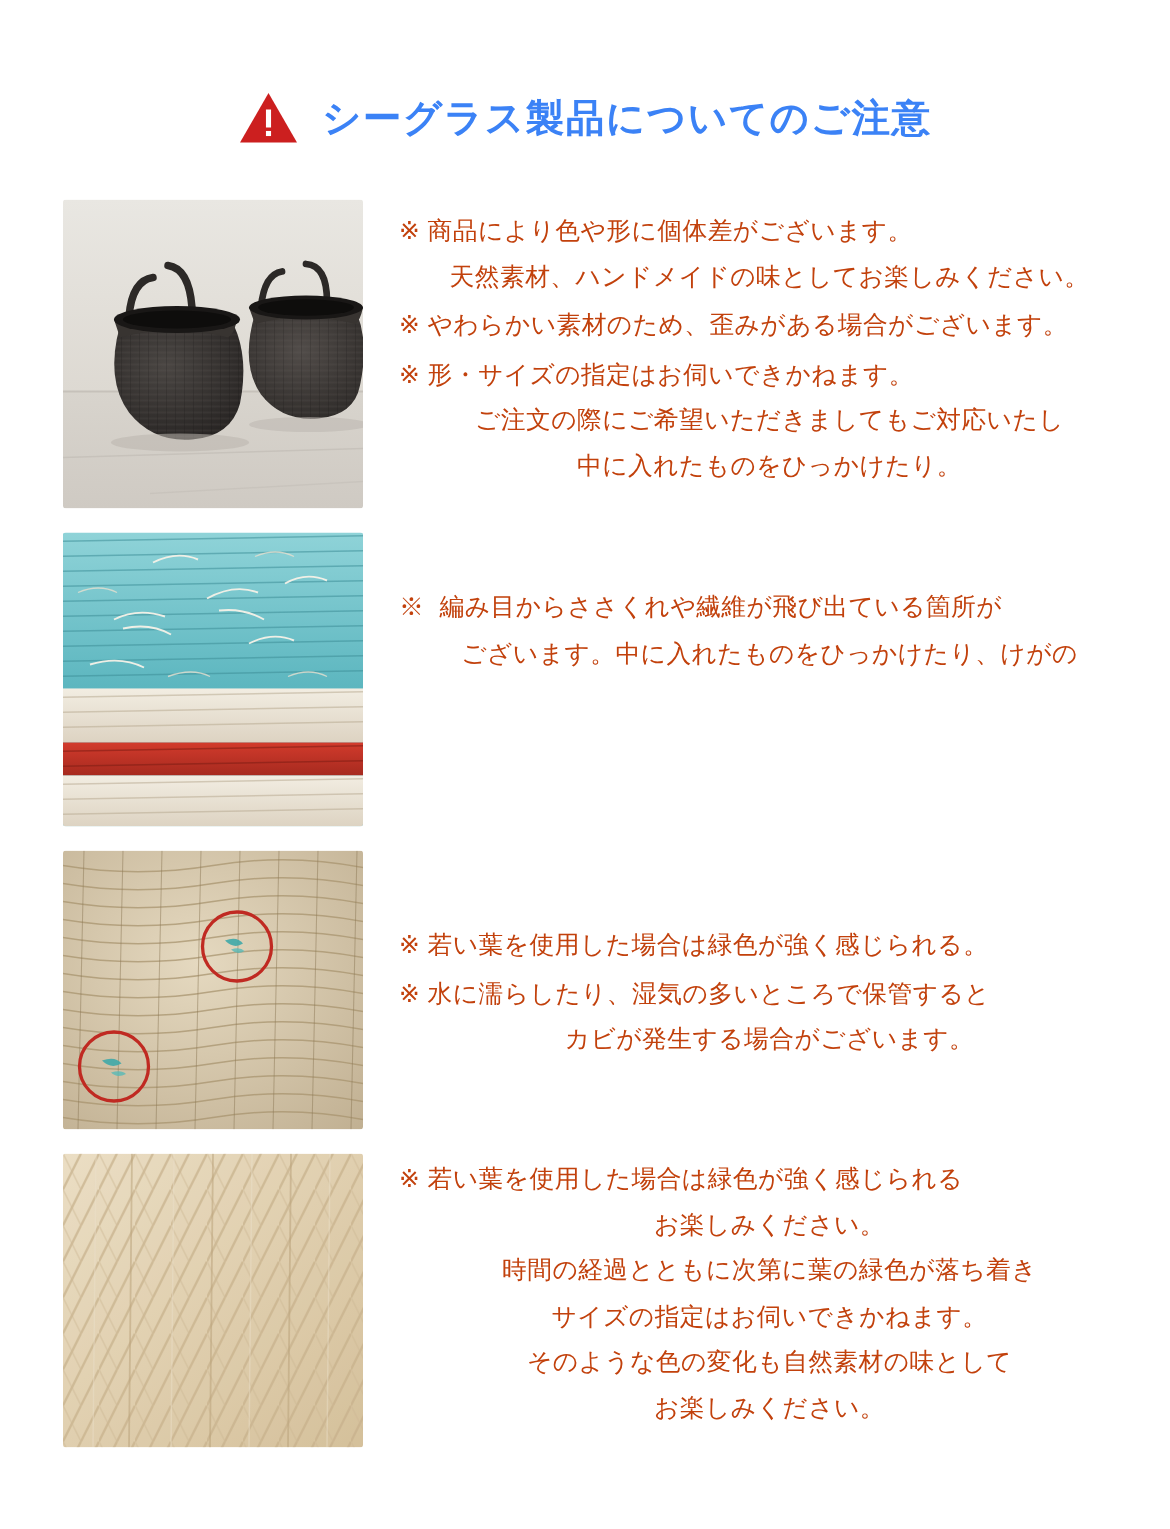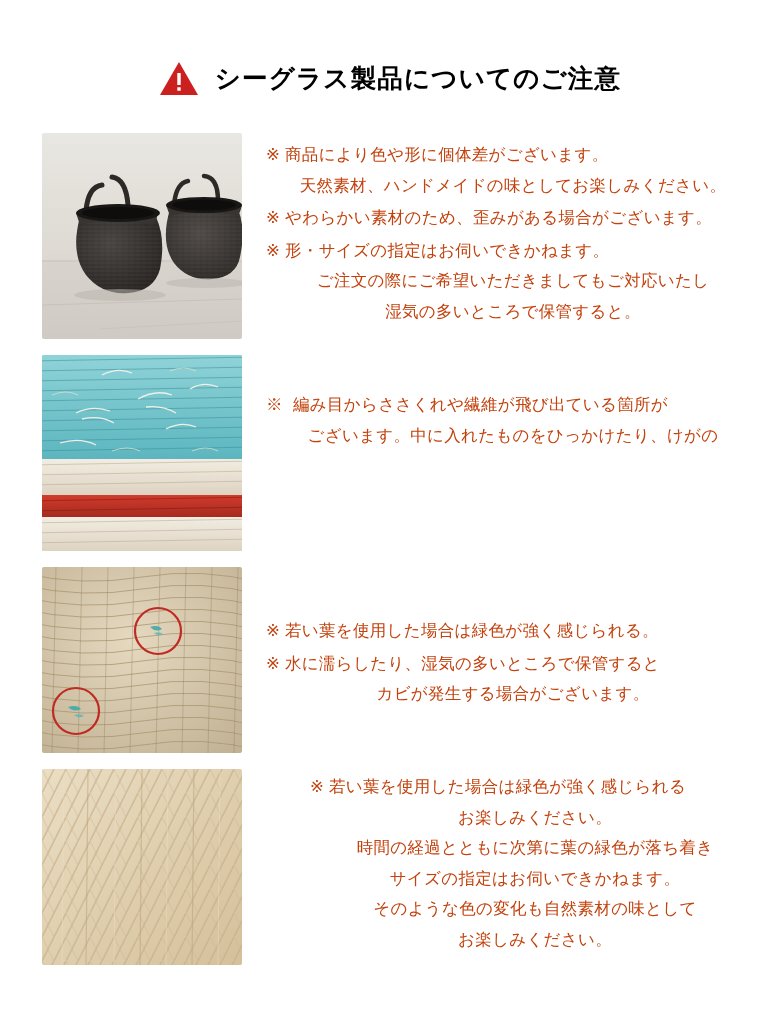--- a/index.html
+++ b/index.html
@@ -35,33 +35,33 @@
     width: 40px;
     height: 36px;
     position: relative;
     flex: none;
   }
   .warn-icon svg { display: block; }
   .header-title {
     font-size: 25.5px;
     font-weight: bold;
     letter-spacing: 1.2px;
-    color: #000000;
+    color: #3b82f6;
     white-space: nowrap;
   }
   
   .rows {
     padding: 0 42px 0 42px;
   }
   .row {
     display: flex;
     align-items: flex-start;
     margin-bottom: 16px;
   }
-  .row:last-child { margin-bottom: 0; gap: 44px; }
+  .row:last-child { margin-bottom: 0; }
   .thumb {
     width: 200px;
     flex: none;
     border-radius: 2px;
     overflow: hidden;
     position: relative;
   }
   .thumb.r1 { height: 206px; }
   .thumb.r2 { height: 196px; }
   .thumb.r3 { height: 186px; }
@@ -171,21 +171,21 @@
           <span class="cont">天然素材、ハンドメイドの味としてお楽しみください。</span>
         </p>
         <p class="note">
           <span class="mk">※</span>
           <span>やわらかい素材のため、歪みがある場合がございます。</span>
         </p>
         <p class="note">
           <span class="mk">※</span>
           <span>形・サイズの指定はお伺いできかねます。</span>
           <span class="cont">ご注文の際にご希望いただきましてもご対応いたし</span>
-          <span class="cont">湿気の多いところで保管すると。</span>
+          <span class="cont">中に入れたものをひっかけたり。</span>
         </p>
       </div>
     </div>
 
     <div class="row r2">
       <div class="thumb r2">
         <svg viewBox="0 0 200 196" preserveAspectRatio="xMidYMid slice" xmlns="http://www.w3.org/2000/svg">
           <defs>
             <linearGradient id="cy" x1="0" y1="0" x2="0" y2="1">
               <stop offset="0%" stop-color="#8fd3d8"></stop>

